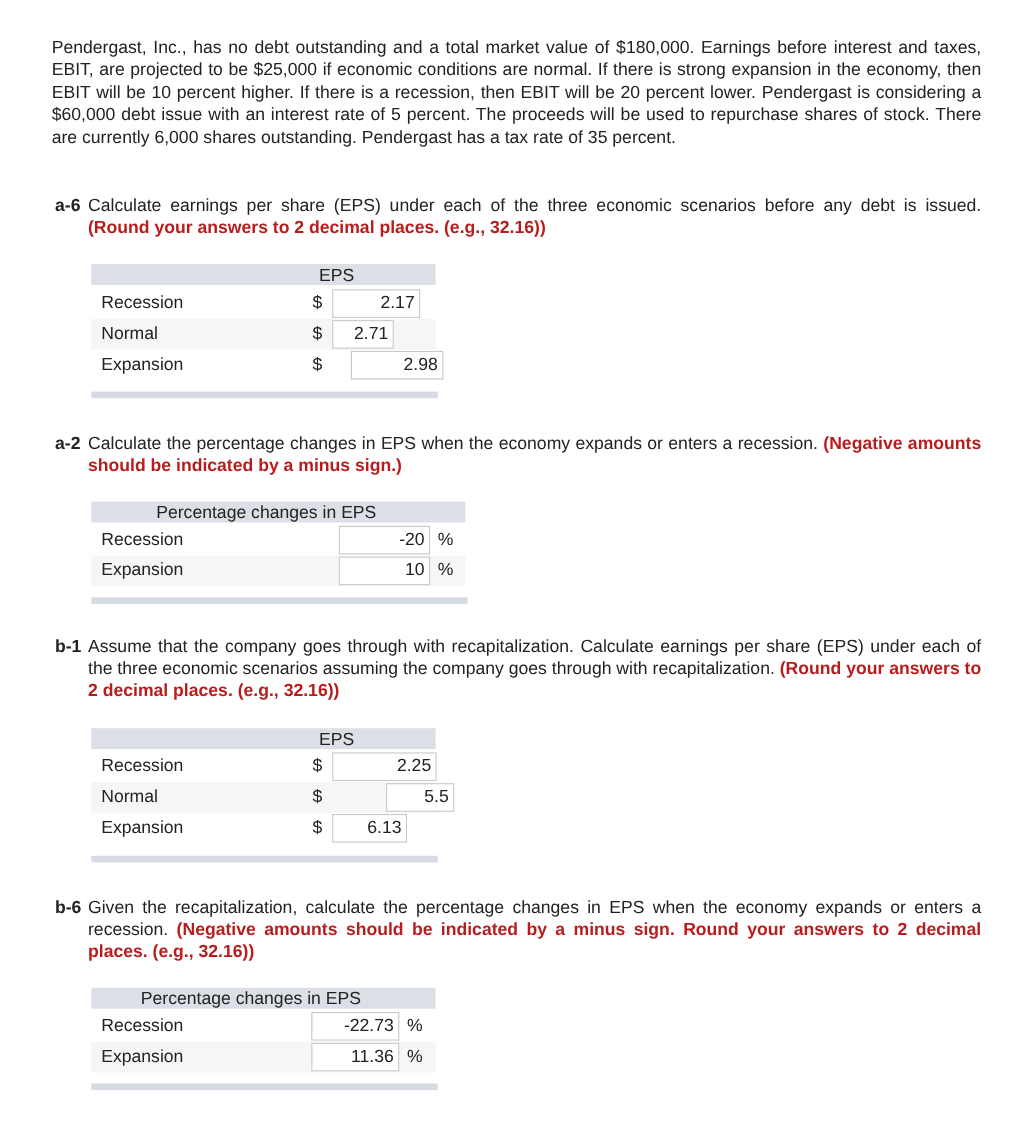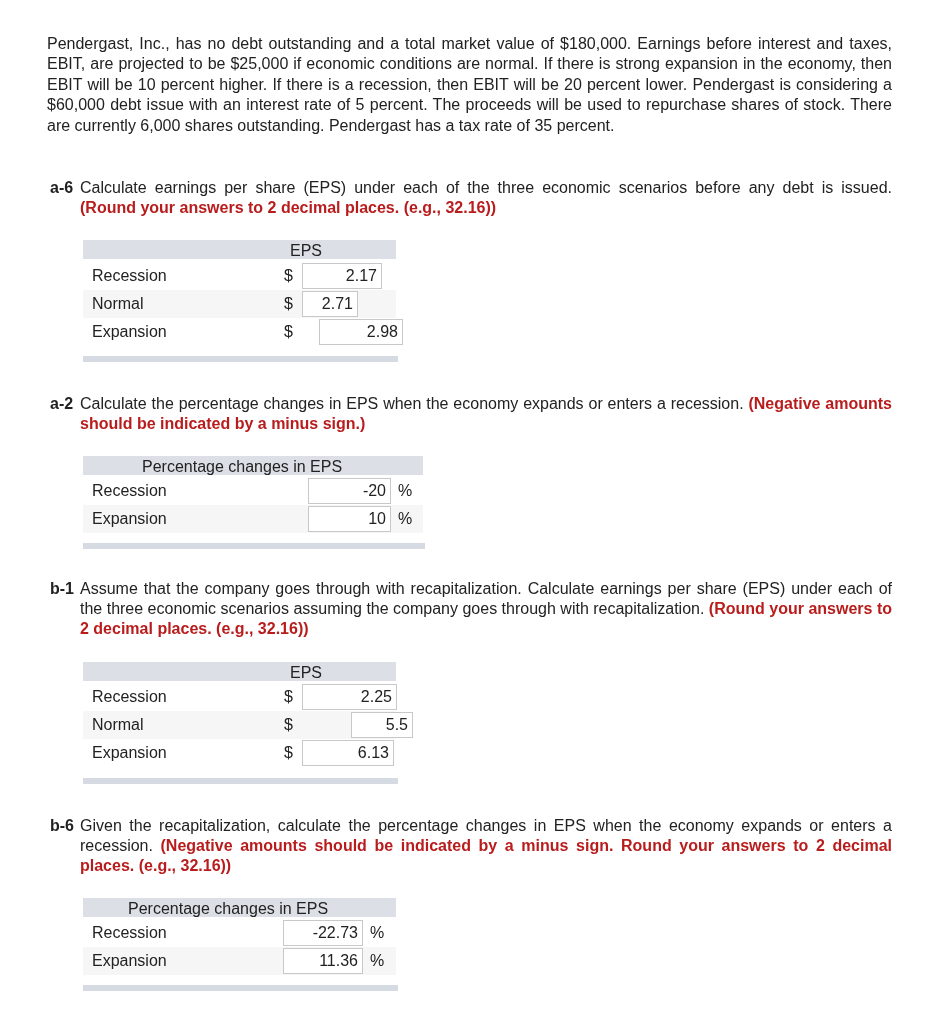--- a/index.html
+++ b/index.html
@@ -112,21 +112,21 @@
     <input class="num-input" style="left: 219px; width: 95px;" value="2.25">
   </div>
   <div class="tbl-row alt" style="top:49px; width:313px;">
     <span class="row-label">Normal</span>
     <span class="dollar" style="left:201px;">$</span>
     <input class="num-input" style="left: 232px; width: 62px; margin-left: 36px;" value="5.5">
   </div>
   <div class="tbl-row" style="top:77px; width:313px;">
     <span class="row-label">Expansion</span>
     <span class="dollar" style="left:201px;">$</span>
-    <input class="num-input" style="left: 219px; width: 92px;" value="6.13">
+    <input class="num-input" style="left: 219px; width: 68px;" value="6.13">
   </div>
   <div class="tbl-footer" style="top:116px; width:315px;"></div>
 </div>
 
 <div class="question" style="top:816px;">
   <span class="q-label">b-6</span>
   <span>Given the recapitalization, calculate the percentage changes in EPS when the economy expands or enters a recession. </span>
   <span class="hint">(Negative amounts should be indicated by a minus sign. Round your answers to 2 decimal places. (e.g., 32.16))</span>
 </div>
 

